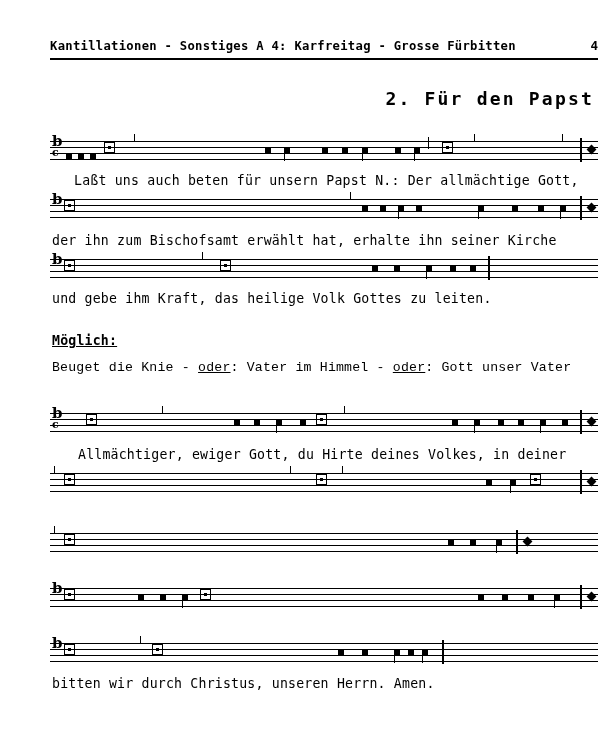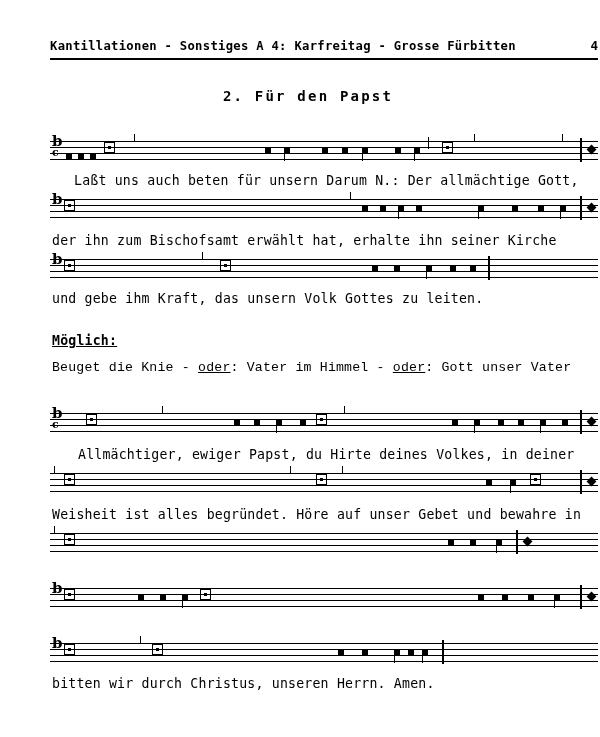--- a/index.html
+++ b/index.html
@@ -53,23 +53,23 @@
     height: 1.6px;
     background: #000;
   }
 
   
   .section-title {
     position: absolute;
     left: 0;
     top: 88px;
     width: 572px;
-    text-align: center;
-    font-family: "DejaVu Sans Mono", monospace;
-    font-size: 14px;
+    text-align: right;
+    font-family: "DejaVu Sans Mono", monospace;
+    font-size: 18px;
     font-weight: bold;
     letter-spacing: 2.2px;
   }
 
   
   .txt {
     position: absolute;
     font-family: "DejaVu Sans Mono", monospace;
     font-size: 13.2px;
     letter-spacing: 0.2px;
@@ -204,21 +204,21 @@
     <div class="nt" style="left:345px; top:10px;"></div>
     <div class="nt stem" style="left:364px; top:10px;"></div>
     <div class="barline half" style="left:378px;"></div>
     <div class="boxnote" style="left:392px; top:4px;"></div>
     <div class="barline tick" style="left:424px;"></div>
     <div class="barline tick" style="left:512px;"></div>
     <div class="endbar" style="left:530px;"></div>
     <div class="diamond" style="left:538px; top:8px;"></div>
   </div>
 
-  <div class="txt" style="left:52px; top:173px;">Laßt uns auch beten für unsern Darum N.: Der allmächtige Gott,</div>
+  <div class="txt" style="left:52px; top:173px;">Laßt uns auch beten für unsern Papst N.: Der allmächtige Gott,</div>
 
   <div class="staff" style="left:28px; top:196px; width:548px;">
     <div class="line l0"></div>
     <div class="line l1"></div>
     <div class="line l2"></div>
     <div class="line l3"></div>
     <div class="clef" style="left:2px;">b</div>
     <div class="boxnote" style="left:14px; top:4px;"></div>
     <div class="barline tick" style="left:300px;"></div>
     <div class="nt" style="left:312px; top:10px;"></div>
@@ -245,21 +245,21 @@
     <div class="barline tick" style="left:152px;"></div>
     <div class="boxnote" style="left:170px; top:4px;"></div>
     <div class="nt" style="left:322px; top:10px;"></div>
     <div class="nt" style="left:344px; top:10px;"></div>
     <div class="nt stem" style="left:376px; top:10px;"></div>
     <div class="nt" style="left:400px; top:10px;"></div>
     <div class="nt" style="left:420px; top:10px;"></div>
     <div class="endbar" style="left:438px;"></div>
   </div>
 
-  <div class="txt" style="left:30px; top:291px;">und gebe ihm Kraft, das unsern Volk Gottes zu leiten.</div>
+  <div class="txt" style="left:30px; top:291px;">und gebe ihm Kraft, das heilige Volk Gottes zu leiten.</div>
 
   <div class="txt bold u" style="left:30px; top:333px;">Möglich:</div>
 
   <div class="txt" style="left:30px; top:360px;font-family:Liberation Mono, monospace;"><span>Beuget die Knie - </span><span class="u bold">oder</span><span>: Vater im Himmel - </span><span class="u bold">oder</span><span>: Gott unser Vater</span></div>
 
   <div class="staff" style="left:28px; top:410px; width:548px;">
     <div class="line l0"></div>
     <div class="line l1"></div>
     <div class="line l2"></div>
     <div class="line l3"></div>
@@ -276,40 +276,39 @@
     <div class="nt" style="left:402px; top:10px;"></div>
     <div class="nt stem" style="left:424px; top:10px;"></div>
     <div class="nt" style="left:448px; top:10px;"></div>
     <div class="nt" style="left:468px; top:10px;"></div>
     <div class="nt stem" style="left:490px; top:10px;"></div>
     <div class="nt" style="left:512px; top:10px;"></div>
     <div class="endbar" style="left:530px;"></div>
     <div class="diamond" style="left:538px; top:8px;"></div>
   </div>
 
-  <div class="txt" style="left:56px; top:447px;">Allmächtiger, ewiger Papst, du Hirte deines Volkes, in deiner</div>
+  <div class="txt" style="left:56px; top:447px;">Allmächtiger, ewiger Gott, du Hirte deines Volkes, in deiner</div>
 
   <div class="staff" style="left:28px; top:470px; width:548px;">
     <div class="line l0"></div>
     <div class="line l1"></div>
     <div class="line l2"></div>
     <div class="line l3"></div>
     <div class="barline tick" style="left:4px;"></div>
     <div class="boxnote" style="left:14px; top:4px;"></div>
     <div class="barline tick" style="left:240px;"></div>
     <div class="boxnote" style="left:266px; top:4px;"></div>
     <div class="barline tick" style="left:292px;"></div>
     <div class="nt" style="left:436px; top:10px;"></div>
     <div class="nt stem" style="left:460px; top:10px;"></div>
     <div class="boxnote" style="left:480px; top:4px;"></div>
     <div class="endbar" style="left:530px;"></div>
     <div class="diamond" style="left:538px; top:8px;"></div>
   </div>
 
-  <div class="txt" style="left:30px; top:507px;">Weisheit ist alles begründet. Höre auf unser Gebet und bewahre in</div>
 
   <div class="staff" style="left:28px; top:530px; width:548px;">
     <div class="line l0"></div>
     <div class="line l1"></div>
     <div class="line l2"></div>
     <div class="line l3"></div>
     <div class="barline tick" style="left:4px;"></div>
     <div class="boxnote" style="left:14px; top:4px;"></div>
     <div class="nt" style="left:398px; top:10px;"></div>
     <div class="nt" style="left:420px; top:10px;"></div>

